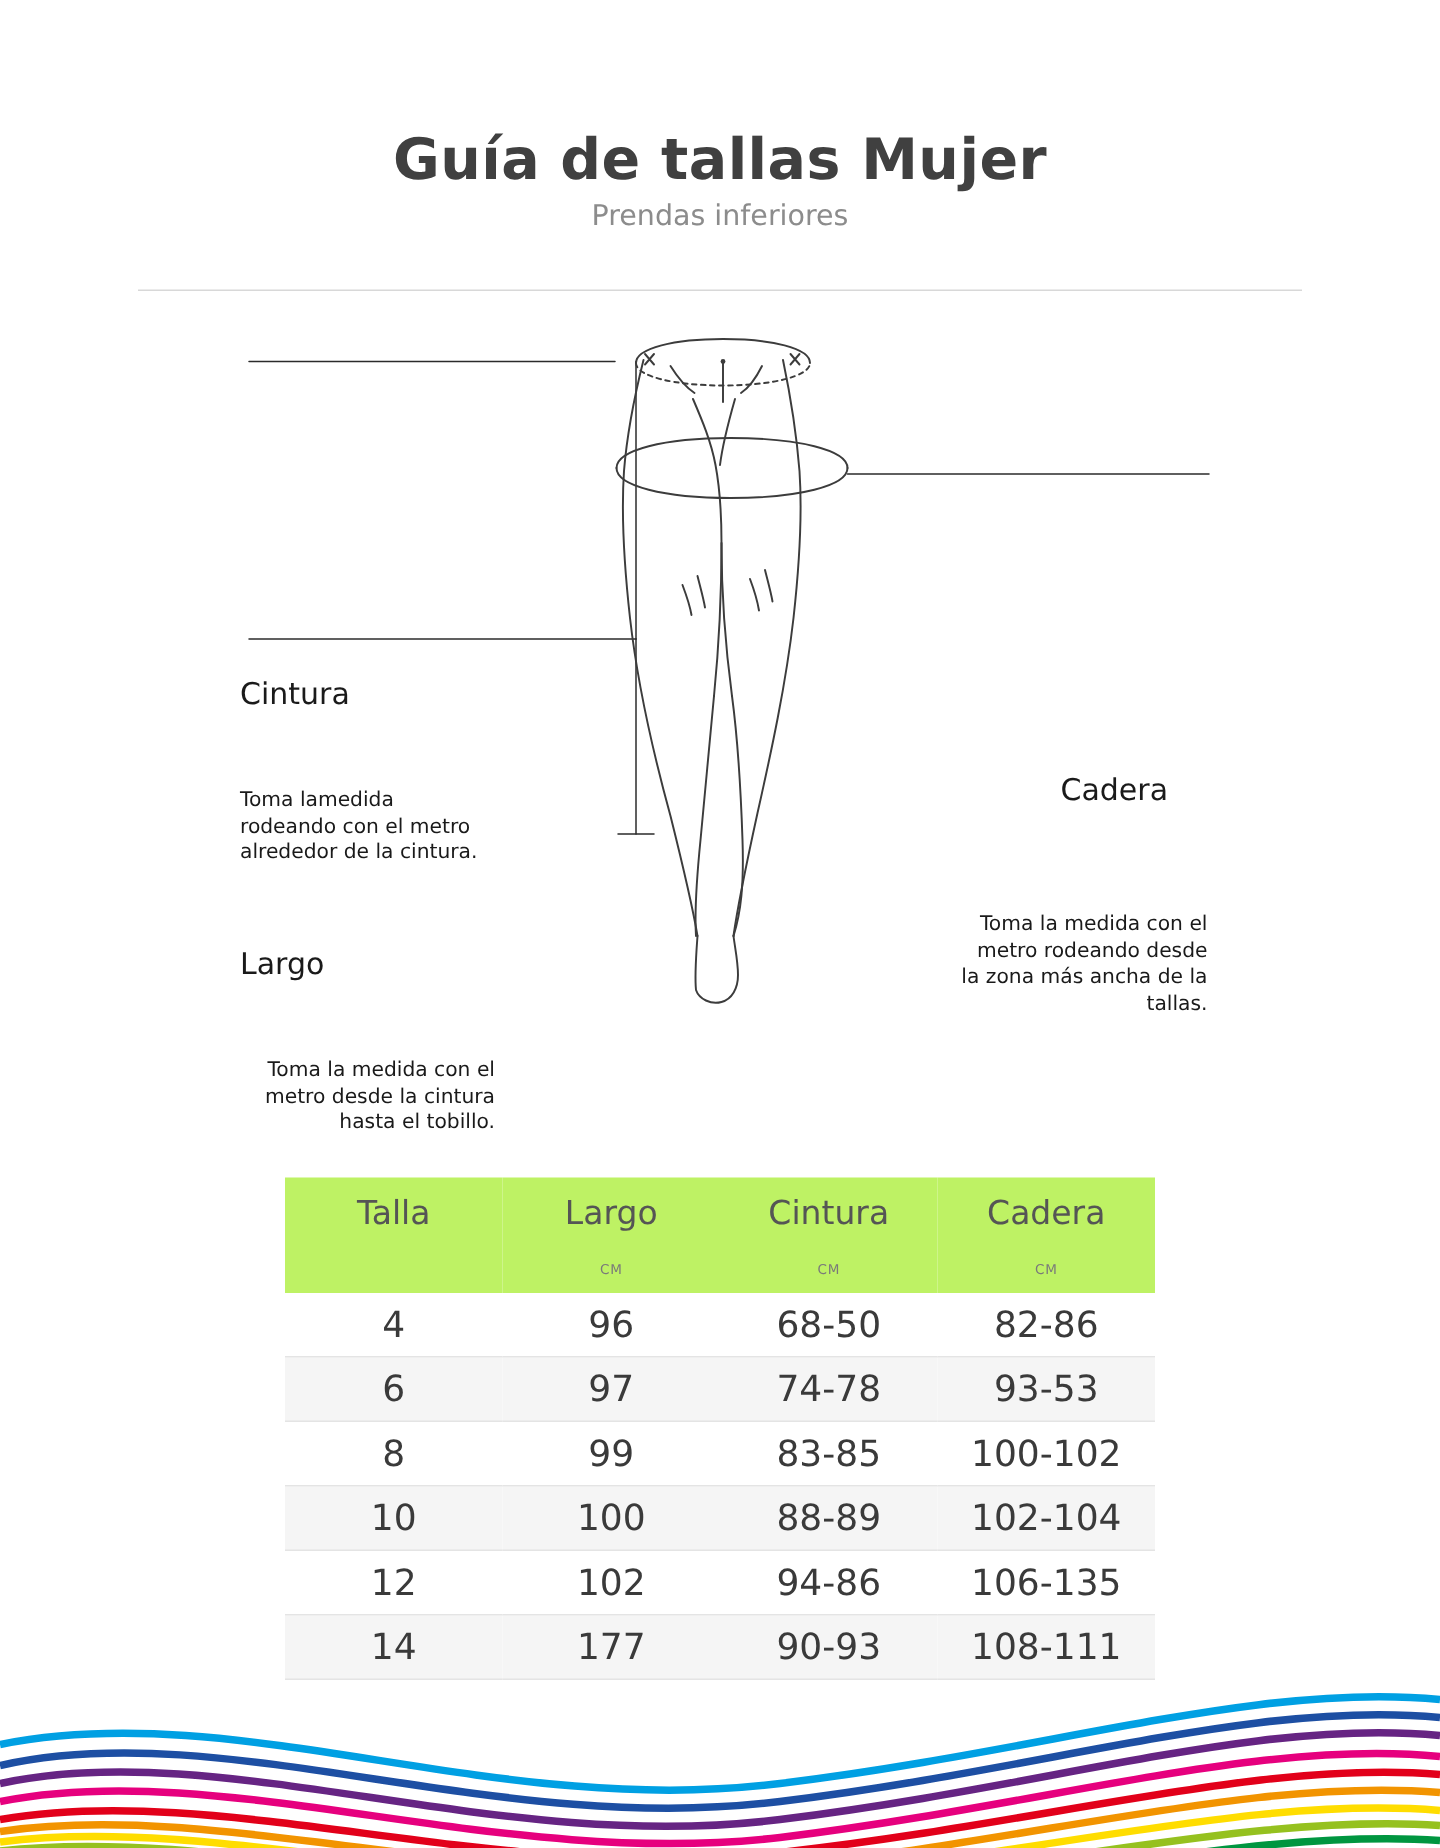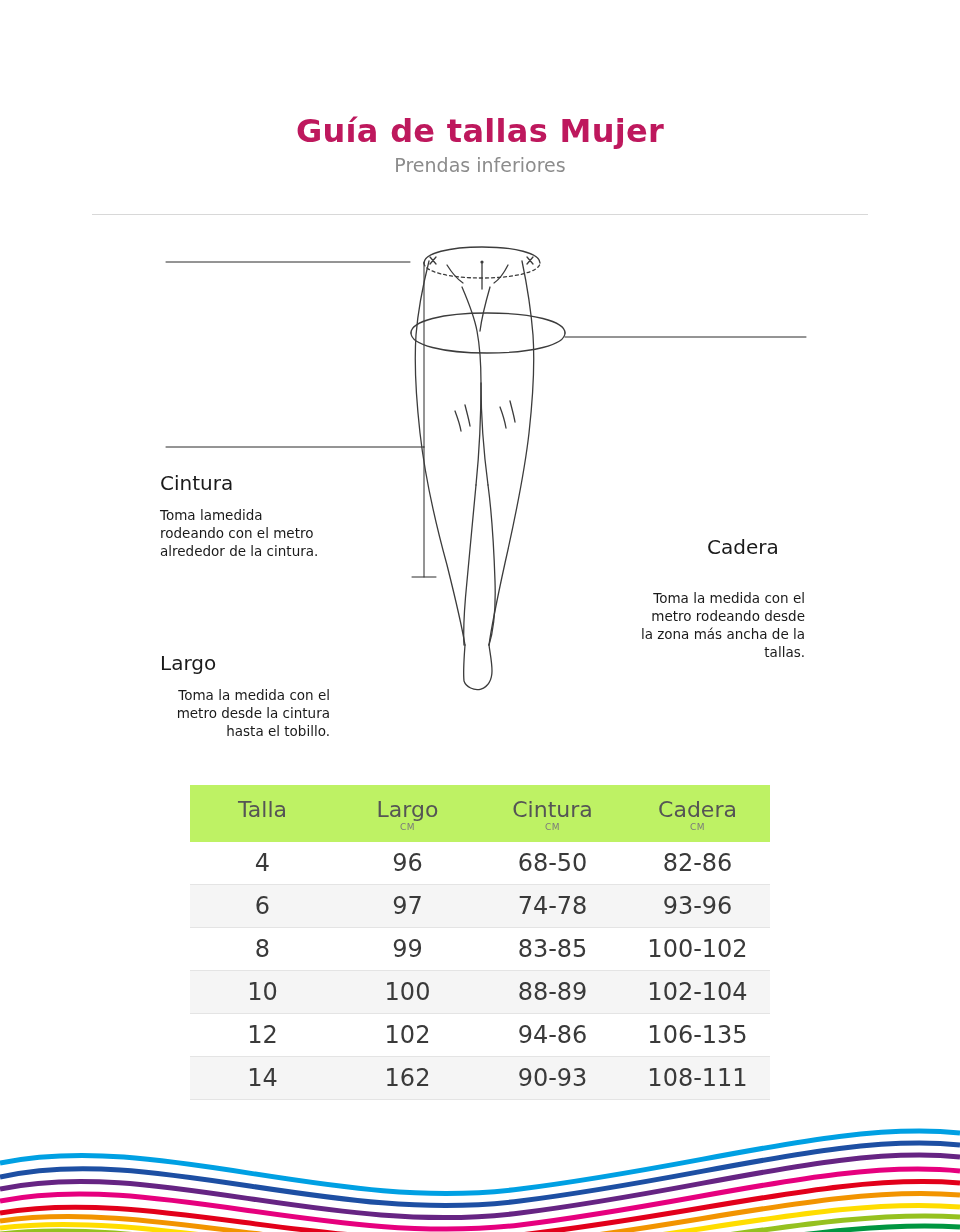--- a/index.html
+++ b/index.html
@@ -20,26 +20,25 @@
     height: 1232px;
     background: #fff;
   }
 
   
   .header {
     text-align: center;
     padding-top: 86px;
   }
   .title {
-    font-size: 32px;
+    font-size: 38px;
     font-weight: bold;
-    color: #be185d;
+    color: #404040;
     letter-spacing: 0.3px;
     line-height: 1.1;
-    margin-top: 28px;
   }
   .subtitle {
     font-size: 19px;
     font-weight: normal;
     color: #8c8c8c;
     margin-top: 6px;
     line-height: 1.1;
   }
   .divider {
     width: 776px;
@@ -64,20 +63,21 @@
     position: absolute;
     font-size: 20px;
     color: #1a1a1a;
     white-space: nowrap;
   }
   .label-body {
     position: absolute;
     font-size: 13.5px;
     color: #1a1a1a;
     line-height: 1.32;
+    margin-top: 39px;
   }
 
   #lbl-cintura      { left: 160px; top: 256px; }
   #txt-cintura      { left: 160px; top: 292px; width: 170px; text-align: left; }
   #lbl-largo        { left: 160px; top: 436px; }
   #txt-largo        { left: 160px; top: 472px; width: 170px; text-align: right; }
   #lbl-cadera       { left: 707px; top: 320px; }
   #txt-cadera       { left: 640px; top: 375px; width: 165px; text-align: right; }
 
   
@@ -98,21 +98,21 @@
     font-weight: normal;
     font-size: 22px;
     padding: 12px 0 10px 0;
     text-align: center;
     vertical-align: top;
   }
   table.size-table th .unit {
     display: block;
     font-size: 9px;
     color: #7a7a7a;
-    margin-top: 0;
+    margin-top: 20px;
     letter-spacing: 0.5px;
   }
   table.size-table td {
     font-size: 24px;
     color: #3a3a3a;
     text-align: center;
     padding: 7px 0 7px 0;
     border-bottom: 1px solid #e4e4e4;
   }
   table.size-table tr.alt td {
@@ -235,21 +235,21 @@
         <tr>
           <td>4</td>
           <td>96</td>
           <td>68-50</td>
           <td>82-86</td>
         </tr>
         <tr class="alt">
           <td>6</td>
           <td>97</td>
           <td>74-78</td>
-          <td>93-96</td>
+          <td>93-53</td>
         </tr>
         <tr>
           <td>8</td>
           <td>99</td>
           <td>83-85</td>
           <td>100-102</td>
         </tr>
         <tr class="alt">
           <td>10</td>
           <td>100</td>
@@ -257,21 +257,21 @@
           <td>102-104</td>
         </tr>
         <tr>
           <td>12</td>
           <td>102</td>
           <td>94-86</td>
           <td>106-135</td>
         </tr>
         <tr class="alt">
           <td>14</td>
-          <td>162</td>
+          <td>177</td>
           <td>90-93</td>
           <td>108-111</td>
         </tr>
       </tbody>
     </table>
   </div>
 
   <svg class="footer" viewBox="0 0 960 115" preserveAspectRatio="none">
     <g fill="none" stroke-width="5">
       <path d="M0,46 C160,14 330,96 520,72 C700,50 840,4 960,16" stroke="#00a0e3"></path>

